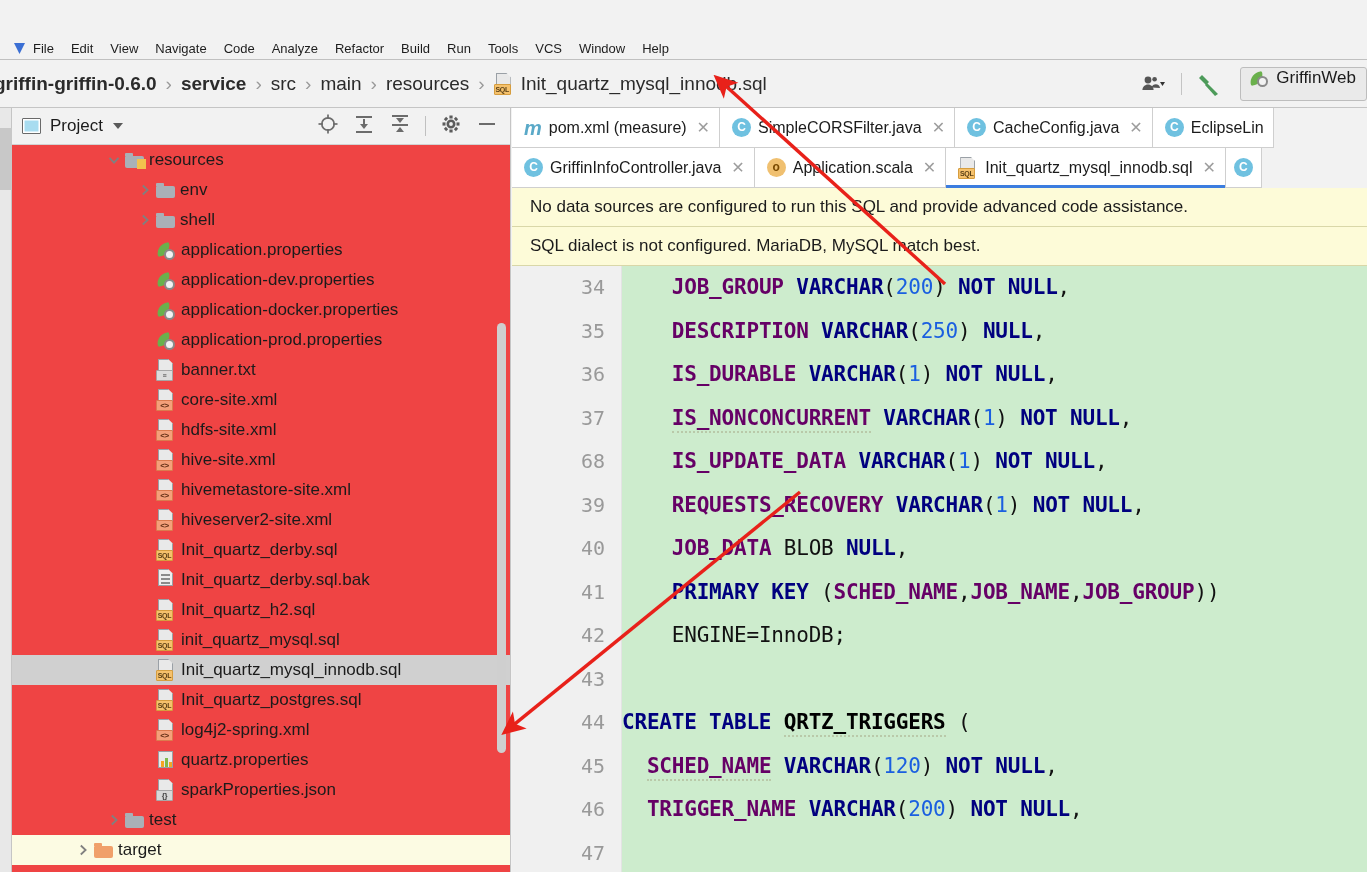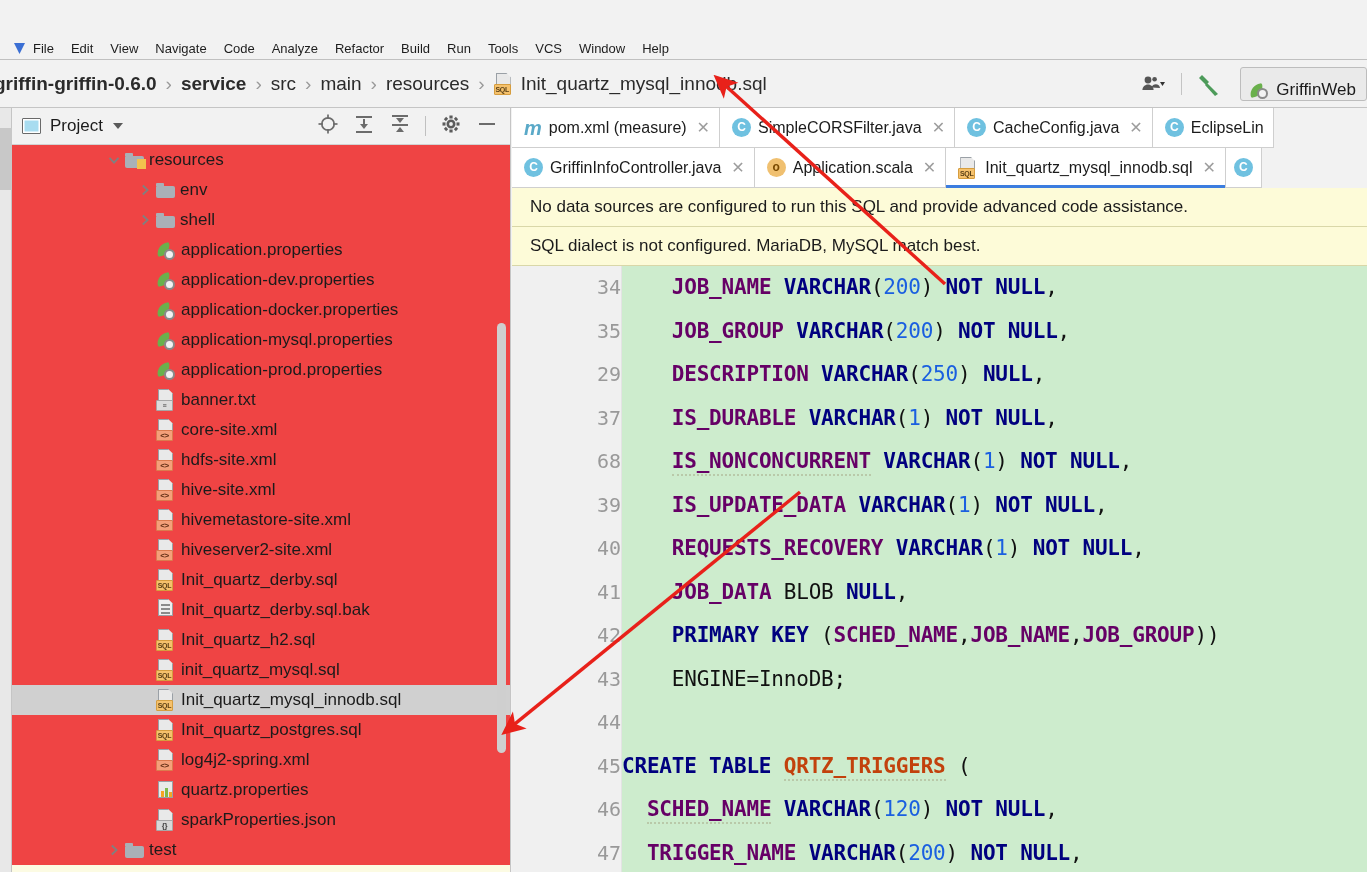--- a/index.html
+++ b/index.html
@@ -32,21 +32,21 @@
   }
   .crumbs{ display:flex; align-items:center; padding-left:0px; }
   .crumb{ font-size:19px; color:#2b2b2b; white-space:nowrap; display:flex; align-items:center;}
   .crumb.bold{ font-weight:bold; }
   .crumb.first{ font-weight:bold; margin-left:-6px;}
   .sep{ color:#9a9a9a; font-size:19px; margin:0 9px; font-weight:300;}
   .navbar .right{ margin-left:auto; display:flex; align-items:center; gap:0px; padding-right:0px;}
   .nb-icon{ width:44px; height:34px; display:flex; align-items:center; justify-content:center; }
   .vdiv{ width:1px;height:22px;background:#c4c4c4; margin:0 6px;}
   .runconf{
-    height:34px; display:flex; align-items:flex-end; gap:7px;
+    height:34px; display:flex; align-items:flex-start; gap:7px;
     background:#eaeaea; border:1px solid #bdbdbd; border-radius:3px;
     padding:0 10px 0 8px; margin-left:8px; font-size:17px; color:#1b1b1b;
     white-space:nowrap;
   }
 
   
   .sqlicon{ position:relative; width:20px;height:22px; flex:0 0 auto;}
   .sqlicon .pg{
     position:absolute; left:2px; top:0px; width:15px; height:17px;
     background:#e9e9e9; border:1px solid #9aa0a6;
@@ -151,34 +151,34 @@
     background:#fdfbd8; border-bottom:1px solid #d9d7a8;
     font-size:17px; color:#1b1b1b; padding:9px 0 9px 18px; white-space:nowrap;
   }
 
   .codearea{ position:relative; background:#cdeccd; height:637px; overflow:hidden;}
   .gutter{
     position:absolute; left:0; top:0; width:110px; height:100%;
     background:#f0f0f0; border-right:1px solid #e3e3e3;
   }
   .gline{
-    height:43.5px; line-height:43.5px; text-align:right; 
+    height:43.5px; line-height:43.5px; text-align:right; padding-right:16px;
     font-family:"DejaVu Sans Mono", monospace; font-size:20px; color:#999;
   }
   .codelines{ position:absolute; left:110px; top:0; right:0; }
   .cline{
     height:43.5px; line-height:43.5px; white-space:pre;
     font-family:"DejaVu Sans Mono", monospace; font-size:21px; font-weight:bold;
     letter-spacing:-0.2px;
   }
   .kw{ color:#00007f; }
   .col{ color:#660066; }
   .num{ color:#1a5fe0; font-weight:normal;}
   .pl{ color:#111; font-weight:normal;}
-  .tbl{ color:#c2410c; }
+  .tbl{ color:#000000; }
   .wavy{ border-bottom:2px dotted #b9c9a9; padding-bottom:1px;}
 
   .watermark{
     position:absolute; right:4px; bottom:8px;
     font-size:19px; color:#ffffff; opacity:.85;
     text-shadow:0 0 2px rgba(120,140,120,.9);
     pointer-events:none;
   }
 
   
@@ -384,29 +384,20 @@
           </span>
           <span class="lbl">application-docker.properties</span>
         </div>
         <div class="node">
           <span style="display: inline-block; flex: 0 0 auto; width: 122px; height: 30px;"></span>
           <span class="arrow"></span>
           <span class="propicon">
             <span class="leaf"></span>
             <span class="gear"></span>
           </span>
-          <span class="lbl">application-mysql.properties</span>
-        </div>
-        <div class="node">
-          <span style="display: inline-block; flex: 0 0 auto; width: 122px; height: 30px;"></span>
-          <span class="arrow"></span>
-          <span class="propicon">
-            <span class="leaf"></span>
-            <span class="gear"></span>
-          </span>
           <span class="lbl">application-prod.properties</span>
         </div>
         <div class="node">
           <span style="display: inline-block; flex: 0 0 auto; width: 122px; height: 30px;"></span>
           <span class="arrow"></span>
           <span class="sqlicon txticon">
             <span class="pg"></span>
             <span class="badge">≡</span>
           </span>
           <span class="lbl">banner.txt</span>
@@ -615,36 +606,35 @@
       </div>
     </div>
 
     <div class="notice">No data sources are configured to run this SQL and provide advanced code assistance.</div>
     <div class="notice">SQL dialect is not configured. MariaDB, MySQL match best.</div>
 
     <div class="codearea">
       <div class="gutter" id="gutter">
           <div class="gline">34</div>
           <div class="gline">35</div>
-          <div class="gline">29</div>
+          <div class="gline">36</div>
           <div class="gline">37</div>
           <div class="gline">68</div>
           <div class="gline">39</div>
           <div class="gline">40</div>
           <div class="gline">41</div>
           <div class="gline">42</div>
           <div class="gline">43</div>
           <div class="gline">44</div>
           <div class="gline">45</div>
           <div class="gline">46</div>
           <div class="gline">47</div>
           <div class="gline">48</div>
         </div>
       <div class="codelines" id="codelines">
-          <div class="cline"><span class="pl">    </span><span class="col">JOB_NAME</span><span class="pl"> </span><span class="kw">VARCHAR</span><span class="pl">(</span><span class="num">200</span><span class="pl">) </span><span class="kw">NOT NULL</span><span class="pl">,</span></div>
           <div class="cline"><span class="pl">    </span><span class="col">JOB_GROUP</span><span class="pl"> </span><span class="kw">VARCHAR</span><span class="pl">(</span><span class="num">200</span><span class="pl">) </span><span class="kw">NOT NULL</span><span class="pl">,</span></div>
           <div class="cline"><span class="pl">    </span><span class="col">DESCRIPTION</span><span class="pl"> </span><span class="kw">VARCHAR</span><span class="pl">(</span><span class="num">250</span><span class="pl">) </span><span class="kw">NULL</span><span class="pl">,</span></div>
           <div class="cline"><span class="pl">    </span><span class="col">IS_DURABLE</span><span class="pl"> </span><span class="kw">VARCHAR</span><span class="pl">(</span><span class="num">1</span><span class="pl">) </span><span class="kw">NOT NULL</span><span class="pl">,</span></div>
           <div class="cline"><span class="pl">    </span><span class="col wavy">IS_NONCONCURRENT</span><span class="pl"> </span><span class="kw">VARCHAR</span><span class="pl">(</span><span class="num">1</span><span class="pl">) </span><span class="kw">NOT NULL</span><span class="pl">,</span></div>
           <div class="cline"><span class="pl">    </span><span class="col">IS_UPDATE_DATA</span><span class="pl"> </span><span class="kw">VARCHAR</span><span class="pl">(</span><span class="num">1</span><span class="pl">) </span><span class="kw">NOT NULL</span><span class="pl">,</span></div>
           <div class="cline"><span class="pl">    </span><span class="col">REQUESTS_RECOVERY</span><span class="pl"> </span><span class="kw">VARCHAR</span><span class="pl">(</span><span class="num">1</span><span class="pl">) </span><span class="kw">NOT NULL</span><span class="pl">,</span></div>
           <div class="cline"><span class="pl">    </span><span class="col">JOB_DATA</span><span class="pl"> </span><span class="pl">BLOB</span><span class="pl"> </span><span class="kw">NULL</span><span class="pl">,</span></div>
           <div class="cline"><span class="pl">    </span><span class="kw">PRIMARY KEY</span><span class="pl"> (</span><span class="col">SCHED_NAME</span><span class="pl">,</span><span class="col">JOB_NAME</span><span class="pl">,</span><span class="col">JOB_GROUP</span><span class="pl">))</span></div>
           <div class="cline"><span class="pl">    </span><span class="pl">ENGINE=InnoDB;</span></div>
           <div class="cline"></div>

